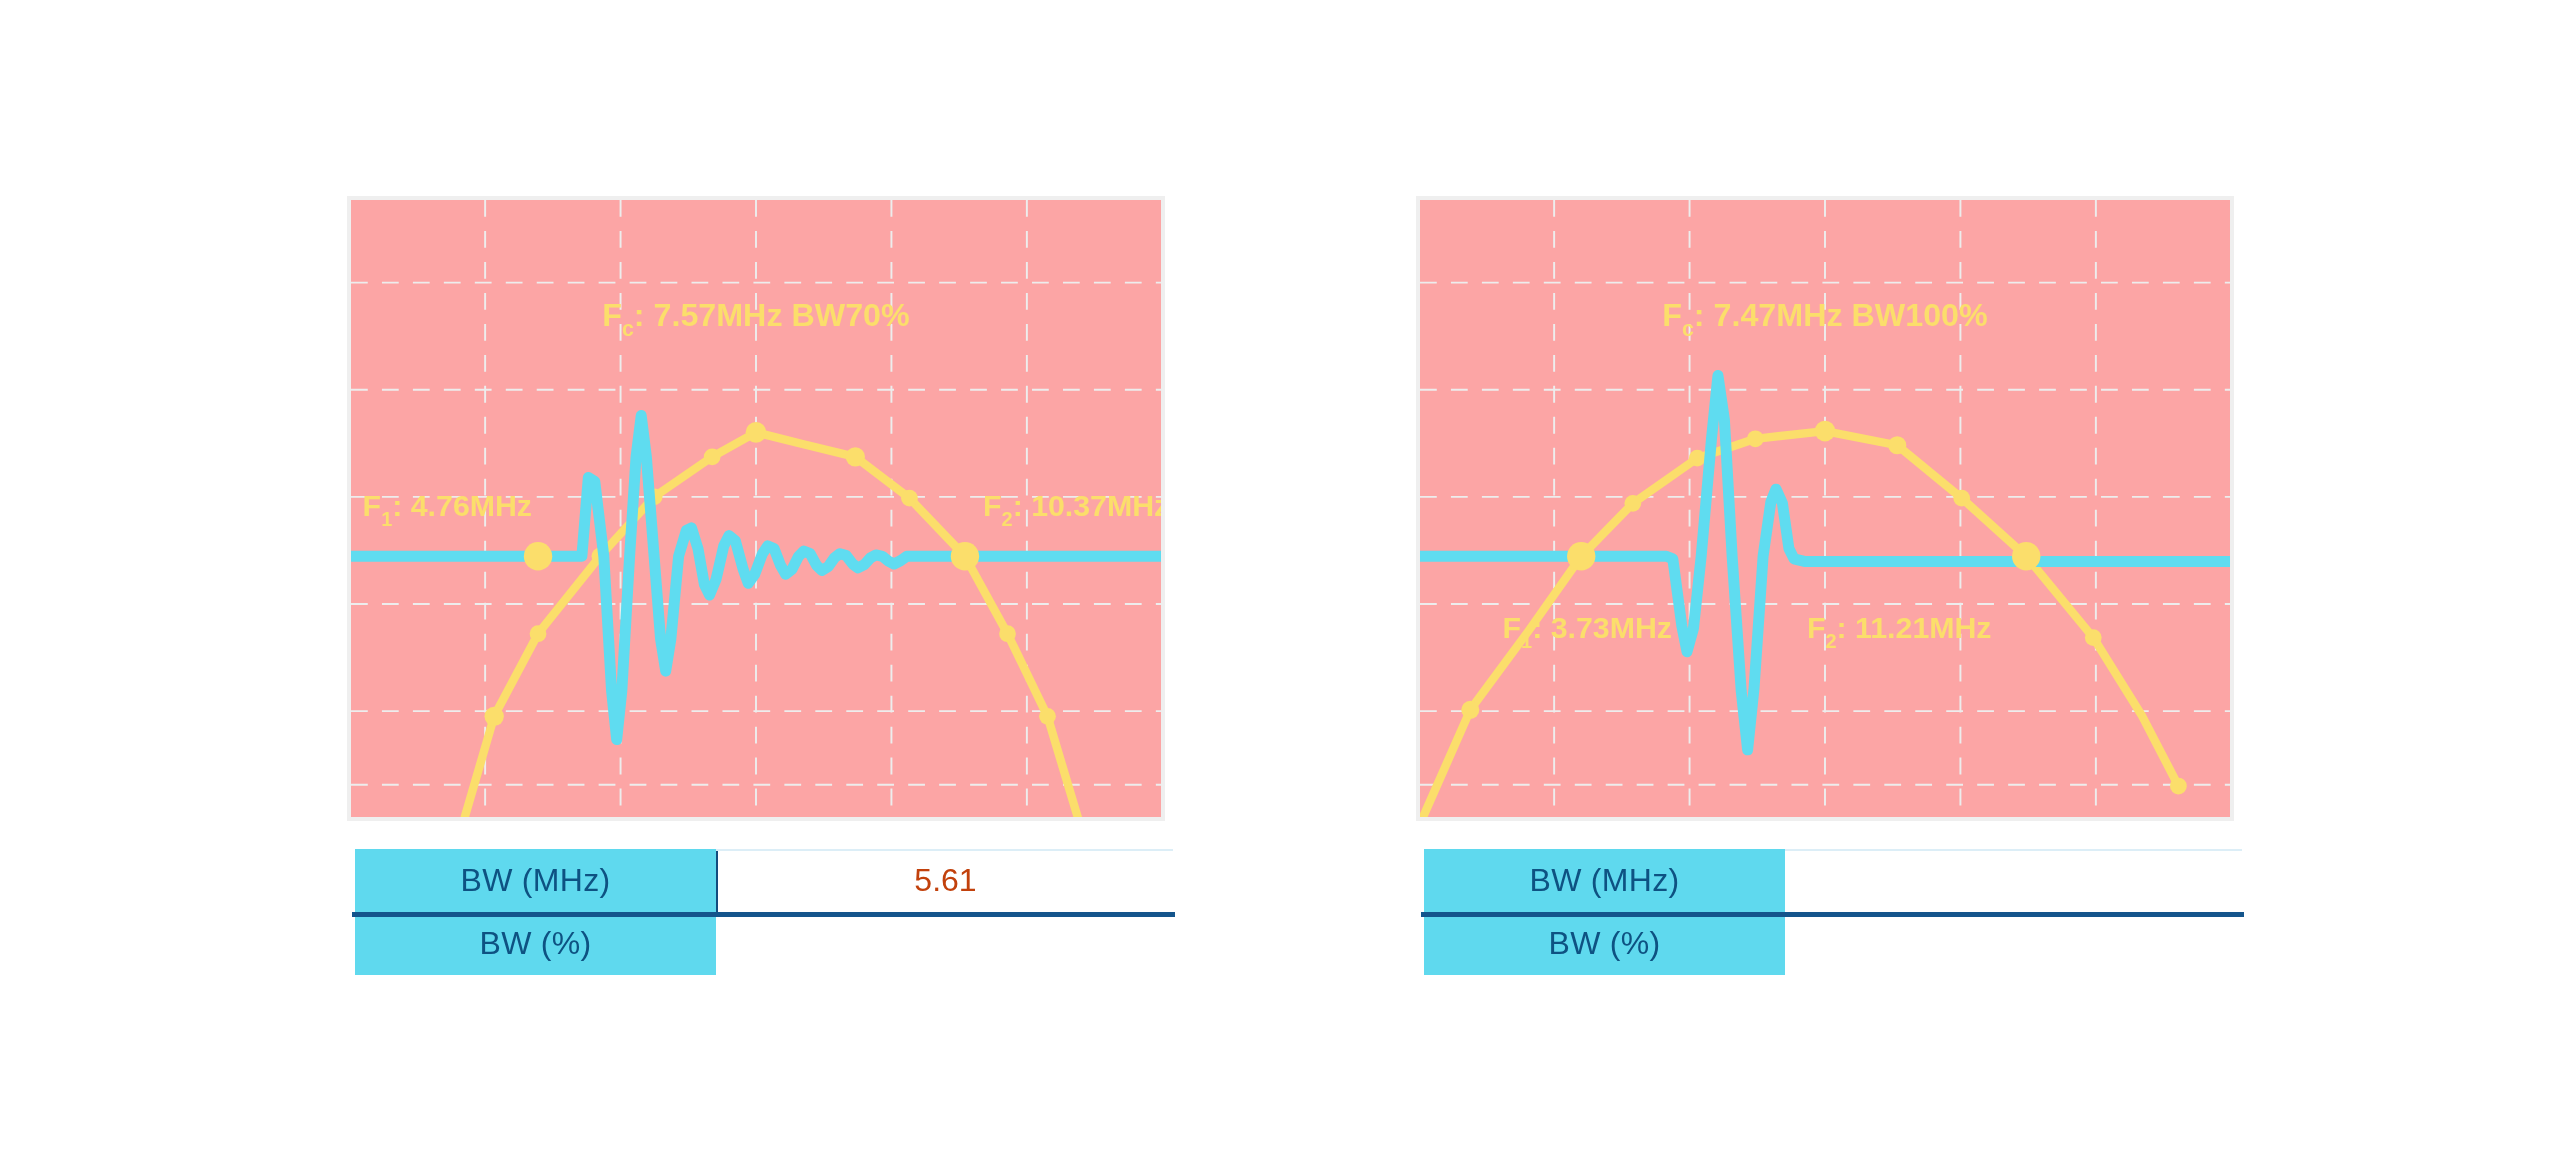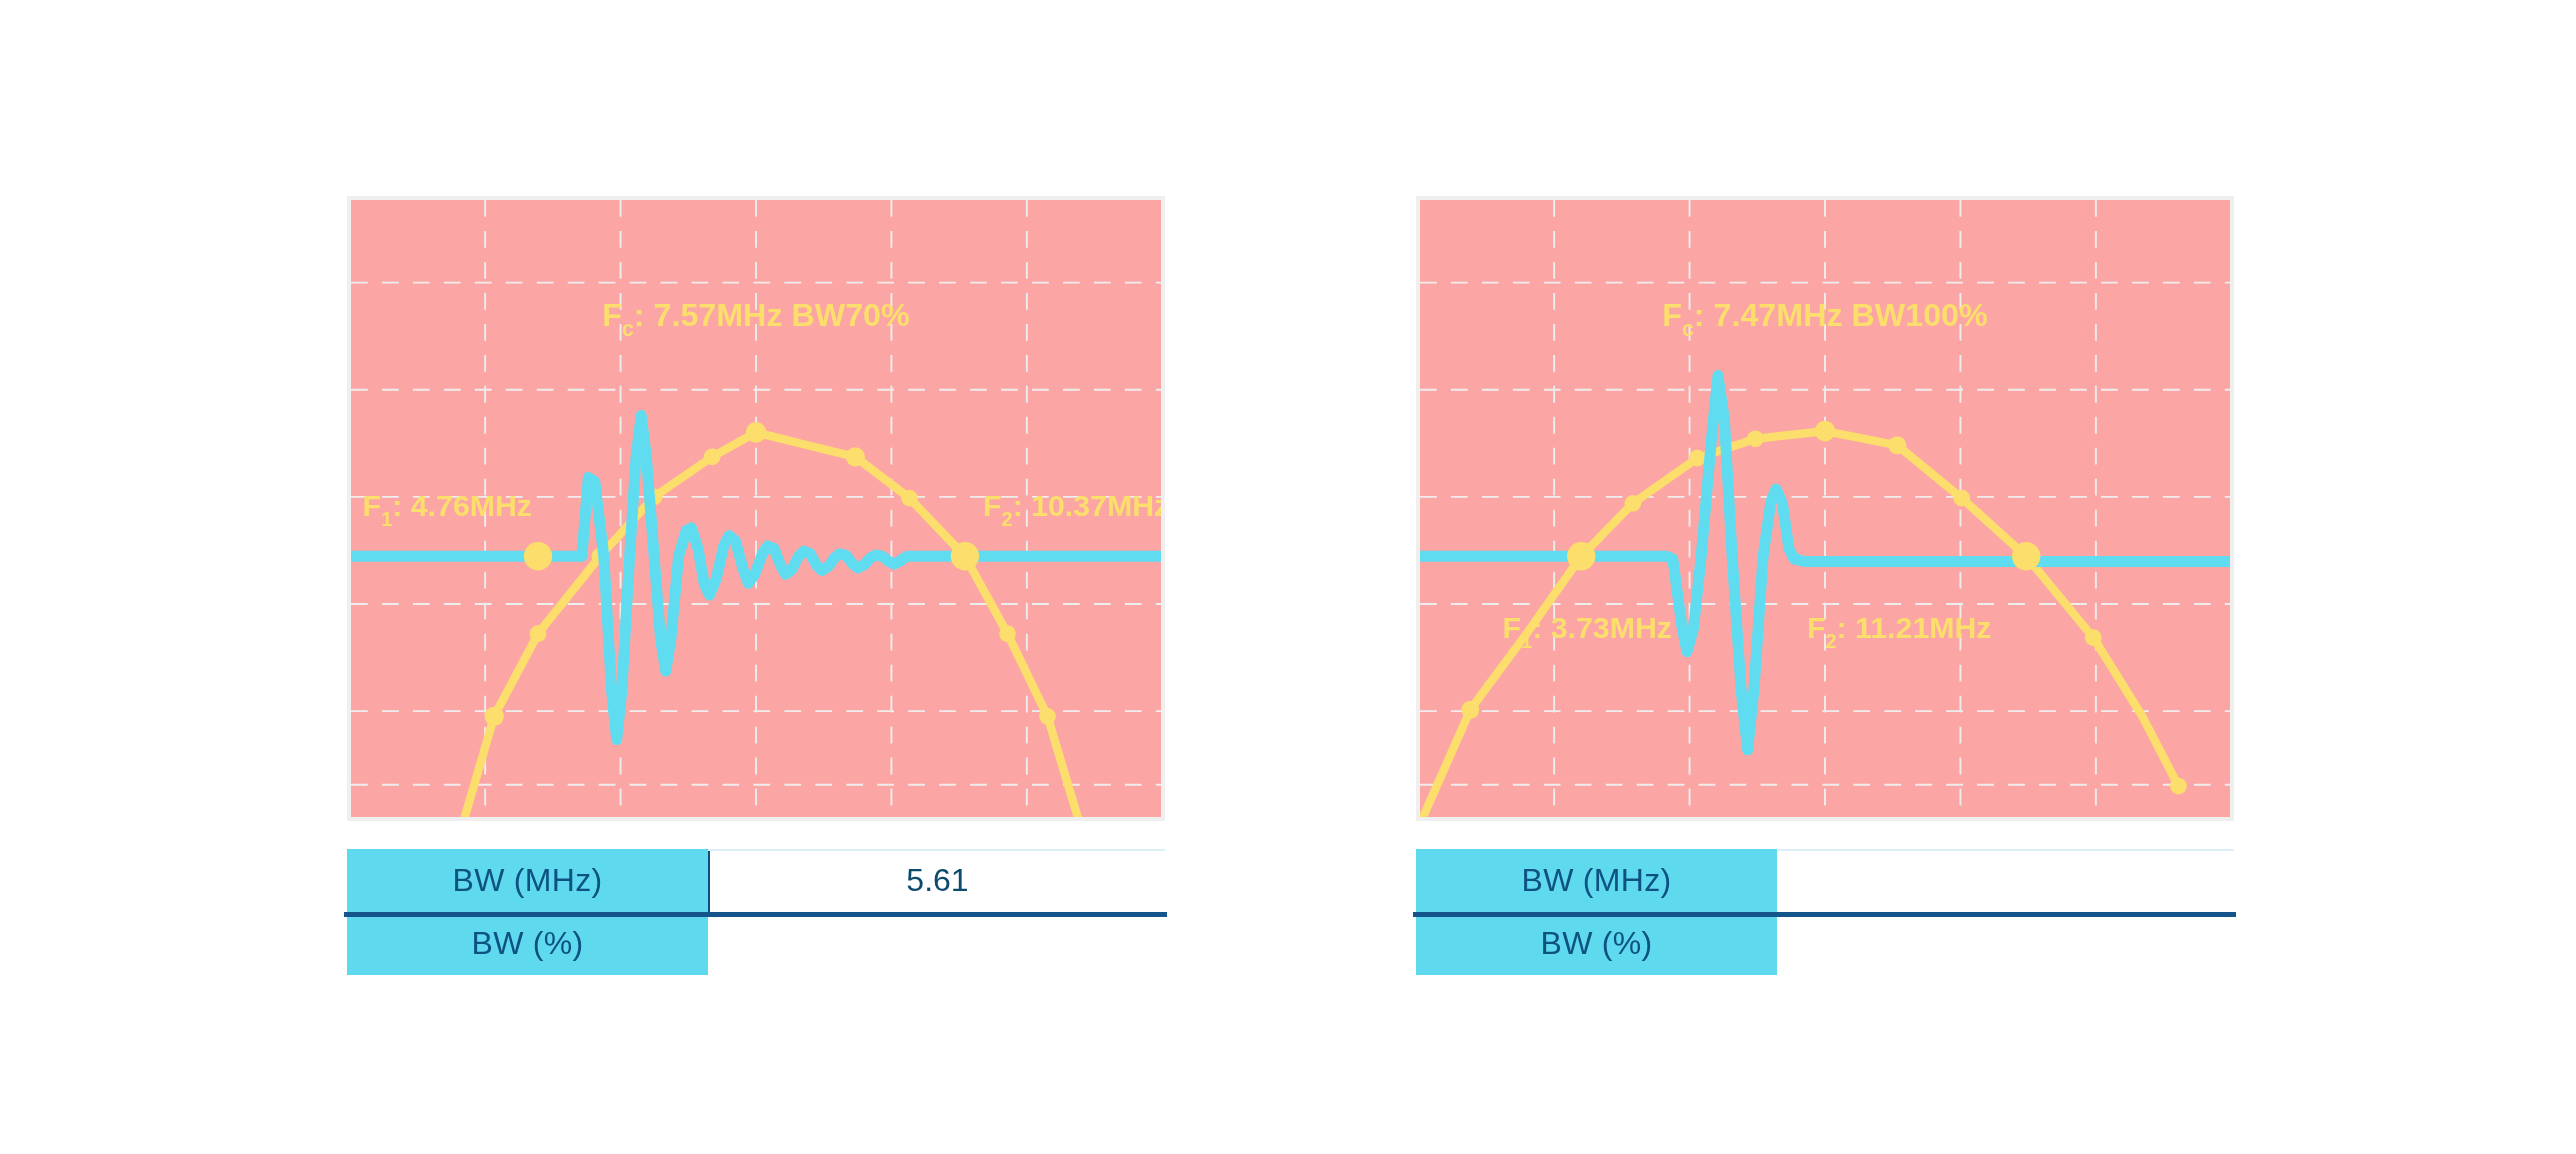--- a/index.html
+++ b/index.html
@@ -14,29 +14,29 @@
 
   
   .plot-frame{
     position:absolute;left:64px;top:196px;width:818px;height:625px;
     border:4.5px solid #efefef;background:#fca5a5;box-sizing:border-box;
   }
   .plot-inner{position:absolute;inset:0;overflow:hidden;}
   .plot-svg{position:absolute;left:0;top:0;width:100%;height:100%;display:block;}
 
   
-  .bw-table{position:absolute;left:64px;top:849px;width:818px;}
+  .bw-table{position:absolute;left:72px;top:849px;width:818px;}
   .bw-row{display:flex;height:63px;}
   .bw-key{
     width:361px;background:#5FD9EE;color:#0E5282;
     display:flex;align-items:center;justify-content:center;
     font-size:32px;letter-spacing:0.3px;box-sizing:border-box;
   }
   .bw-val{
-    flex:1;background:#ffffff;color:#0c4a6e;
+    flex:1;background:#ffffff;color:#c2410c;
     display:flex;align-items:center;justify-content:center;
     font-size:32px;box-sizing:border-box;
     border-left:2.6px solid #134C7E;
   }
   .bw-val.pct{color:#E8605A;font-weight:bold;font-size:39px;}
   .bw-rule{
     position:absolute;left:-2.6px;top:63px;width:823px;height:5.2px;background:#14558C;
   }
   .bw-topline{position:absolute;left:361px;top:0;width:457px;height:1.9px;background:#dceef7;}
 </style>

